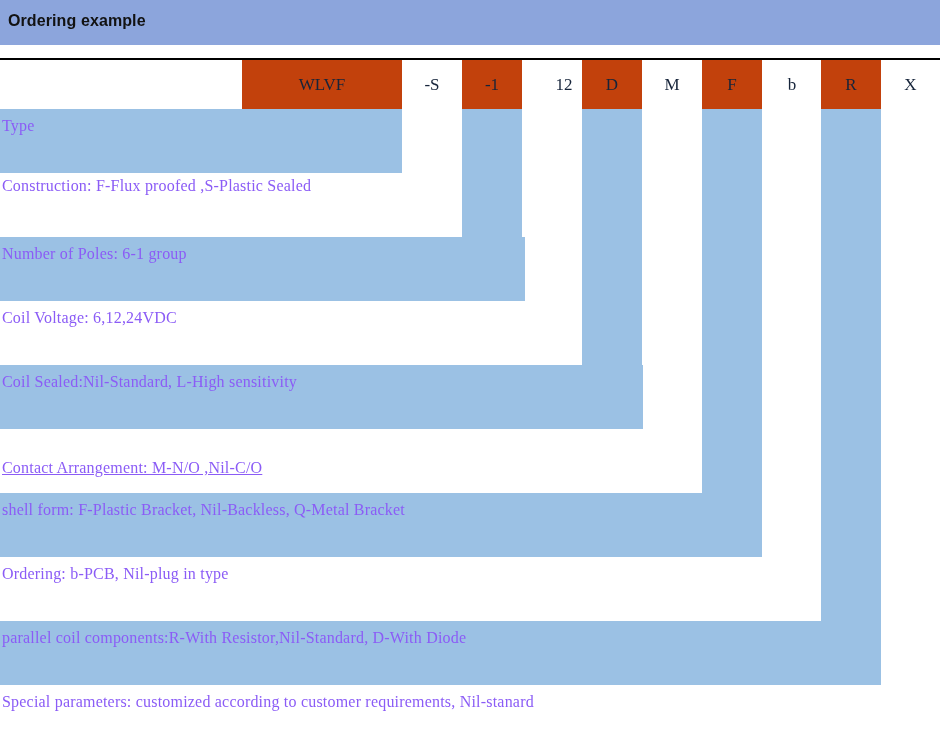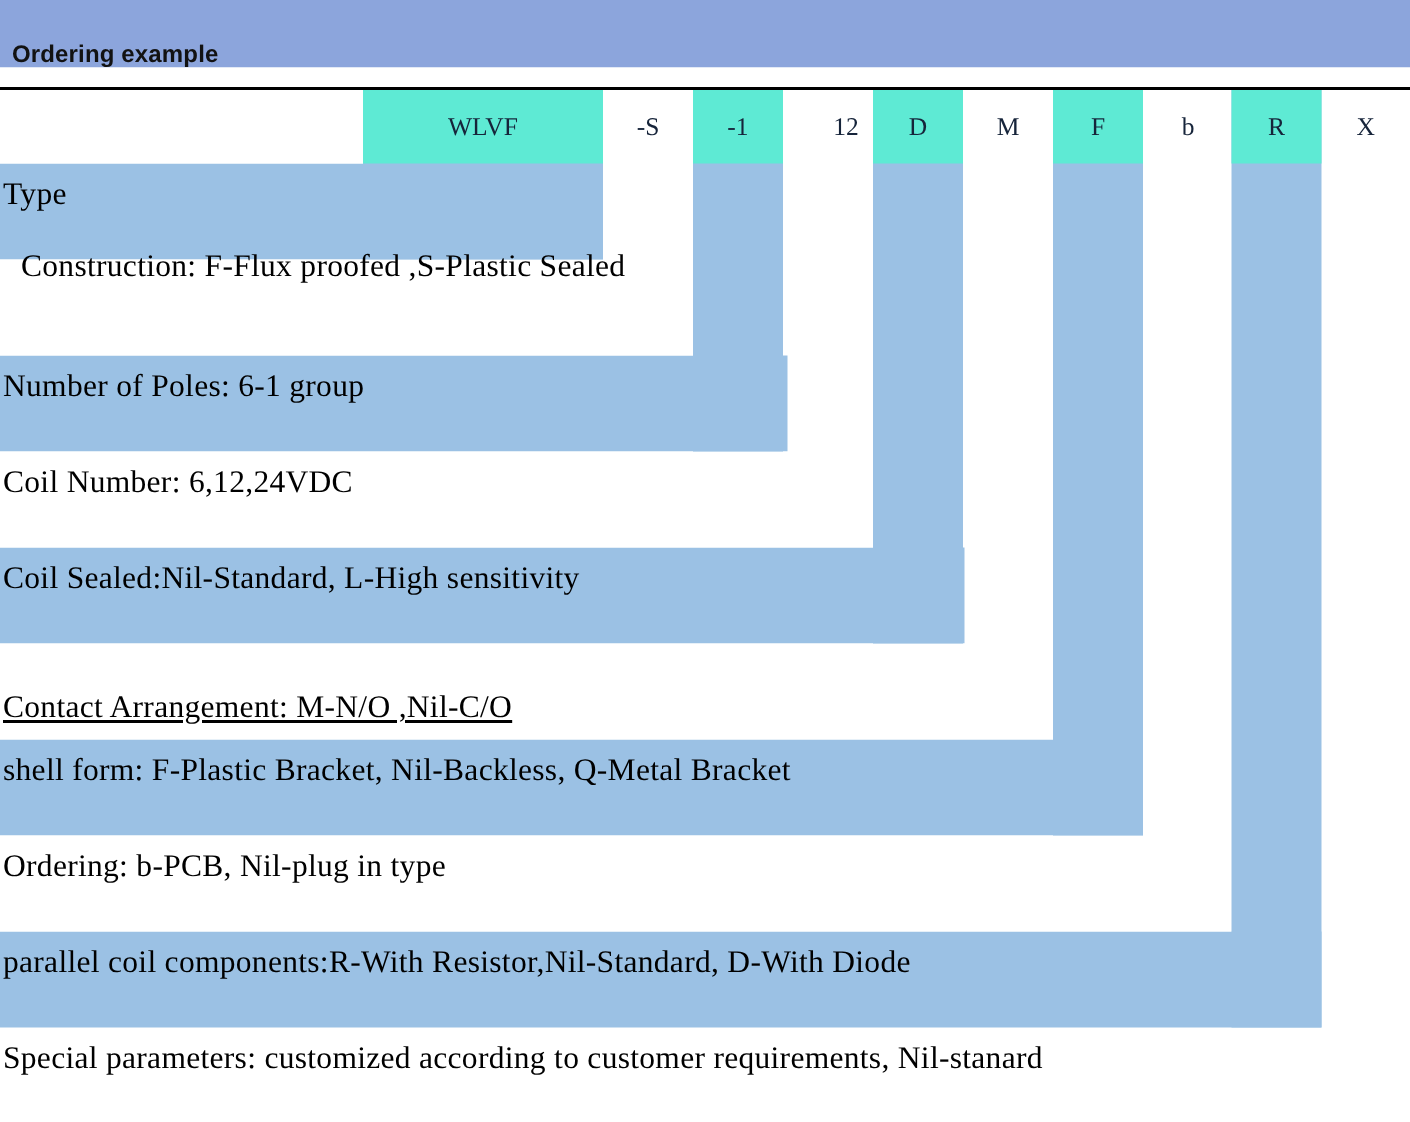--- a/index.html
+++ b/index.html
@@ -20,21 +20,21 @@
     left: 0;
     top: 0;
     width: 940px;
     height: 45px;
     background: #8CA5DC;
     box-sizing: border-box;
   }
   #title-text {
     position: absolute;
     left: 8px;
-    top: 28px;
+    top: 12px;
     font-family: "Liberation Sans", "DejaVu Sans", sans-serif;
     font-weight: bold;
     font-size: 16px;
     color: #121212;
     letter-spacing: 0.1px;
   }
 
   
   #diagram {
     position: absolute;
@@ -63,38 +63,38 @@
   .code-cell {
     position: absolute;
     top: 15px;
     height: 49px;
     line-height: 49px;
     text-align: center;
     font-size: 17px;
     color: #16243a;
     font-family: "Liberation Serif", "DejaVu Serif", serif;
   }
-  .code-cell.shaded { background: #5eead4; }
+  .code-cell.shaded { background: #c2410c; }
 
   
   #head-blank {
     position: absolute;
     left: 0;
     top: 15px;
     width: 242px;
     height: 49px;
     background: #ffffff;
   }
 
   
   .row-label {
     position: absolute;
     left: 2px;
-    font-size: 21px;
-    color: #000000;
+    font-size: 16px;
+    color: #8b5cf6;
     white-space: nowrap;
     font-family: "Liberation Serif", "DejaVu Serif", serif;
     letter-spacing: 0.2px;
   }
 </style>
 </head>
 <body>
 
 <div id="title-bar">
   <span id="title-text">Ordering example</span>
@@ -133,23 +133,23 @@
       <div class="code-cell shaded" style="left: 582px; width: 60px;">D</div>
       <div class="code-cell" style="left: 642px; width: 60px;">M</div>
       <div class="code-cell shaded" style="left: 702px; width: 60px;">F</div>
       <div class="code-cell" style="left: 762px; width: 60px;">b</div>
       <div class="code-cell shaded" style="left: 821px; width: 60px;">R</div>
       <div class="code-cell" style="left: 881px; width: 59px;">X</div>
     </div>
 
   <div id="labels-layer">
       <div class="row-label" style="top: 72px;">Type</div>
-      <div class="row-label" style="top: 120px; margin-left: 12px;">Construction: F-Flux proofed ,S-Plastic Sealed</div>
+      <div class="row-label" style="top: 132px;">Construction: F-Flux proofed ,S-Plastic Sealed</div>
       <div class="row-label" style="top: 200px;">Number of Poles: 6-1  group</div>
-      <div class="row-label" style="top: 264px;">Coil Number: 6,12,24VDC</div>
+      <div class="row-label" style="top: 264px;">Coil Voltage: 6,12,24VDC</div>
       <div class="row-label" style="top: 328px;">Coil Sealed:Nil-Standard, L-High sensitivity</div>
       <div class="row-label" style="top: 414px; text-decoration: underline;">Contact Arrangement: M-N/O ,Nil-C/O</div>
       <div class="row-label" style="top: 456px;">shell form: F-Plastic Bracket, Nil-Backless, Q-Metal Bracket</div>
       <div class="row-label" style="top: 520px;">Ordering: b-PCB, Nil-plug in type</div>
       <div class="row-label" style="top: 584px;">parallel coil components:R-With Resistor,Nil-Standard, D-With Diode</div>
       <div class="row-label" style="top: 648px;">Special parameters: customized according to customer requirements, Nil-stanard</div>
     </div>
 
 </div>
 

